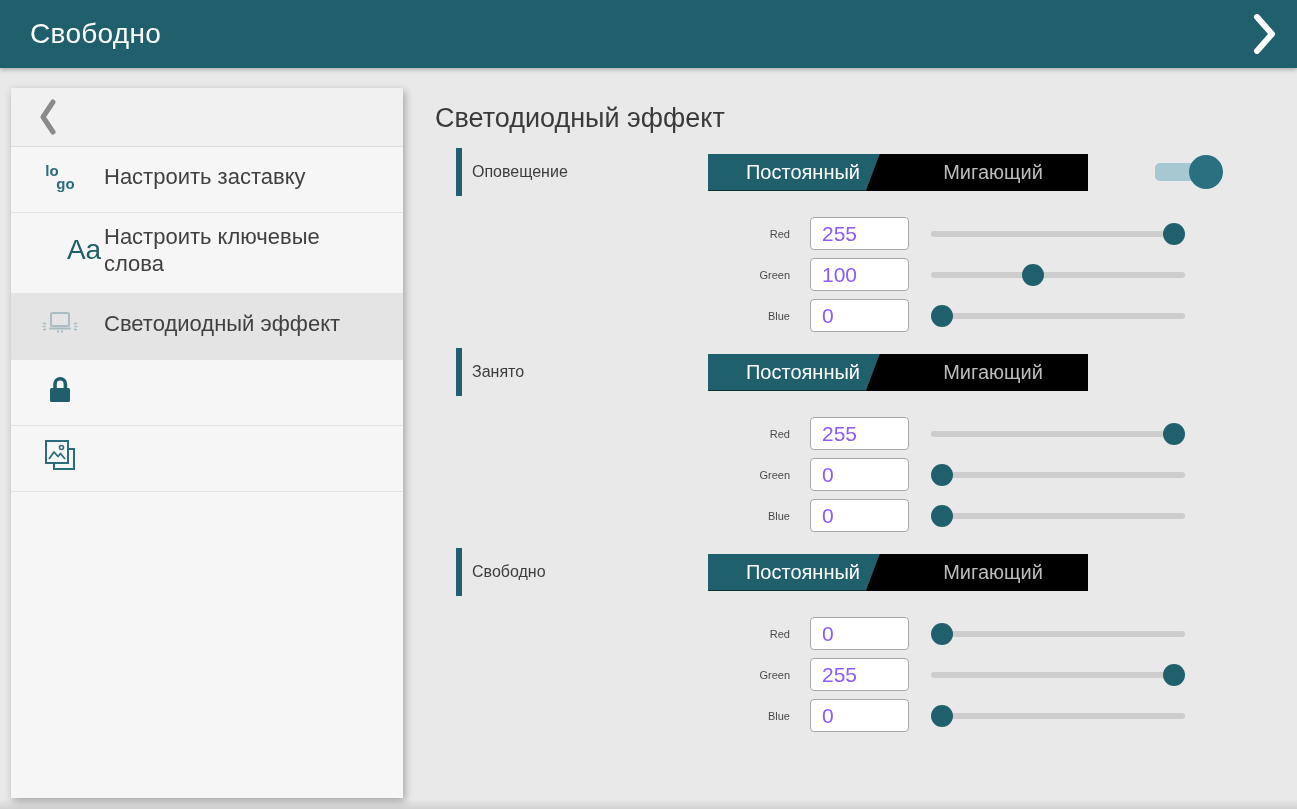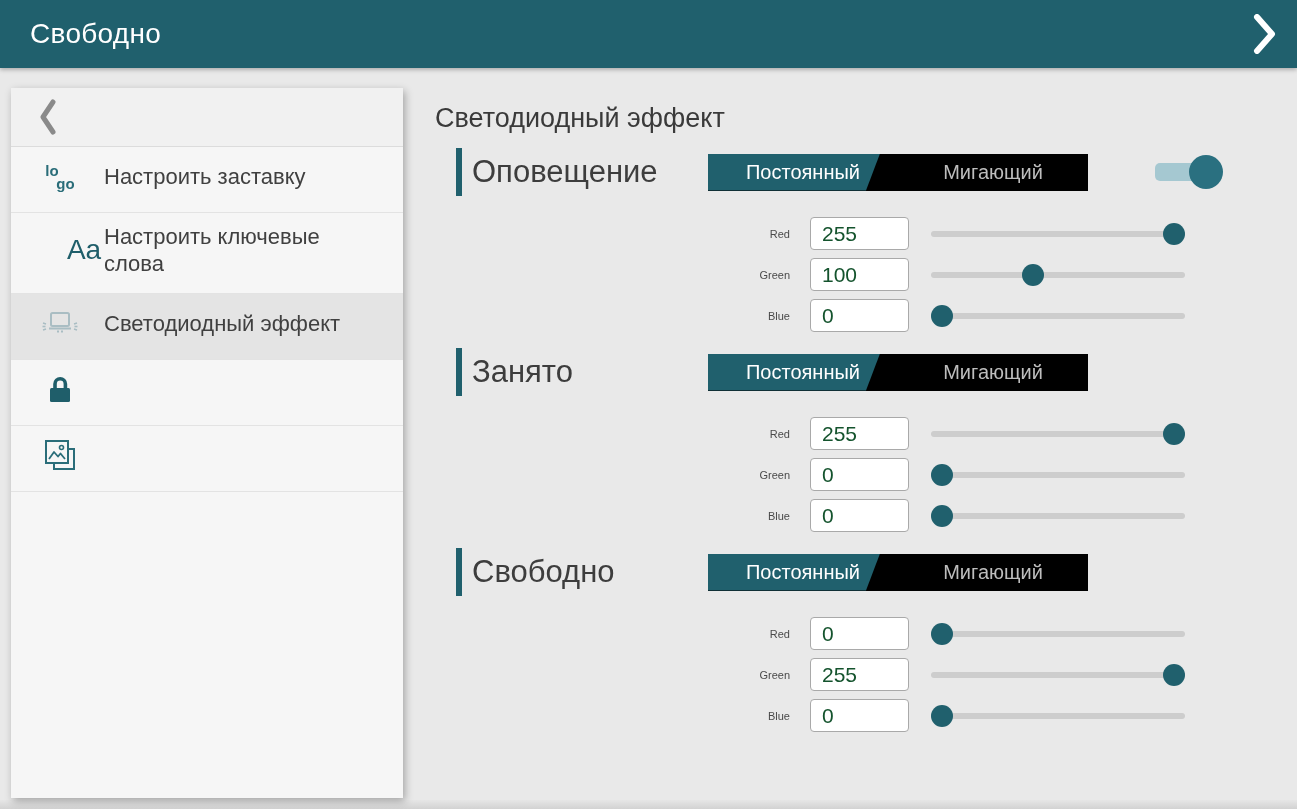--- a/index.html
+++ b/index.html
@@ -30,37 +30,37 @@
   .logo-ic i:last-child { margin-left:11px; }
   .aa-ic { color:#1f5e6a; font-size:28px; font-weight:400;margin-left:48px; }
 
   
   .main { position:absolute; left:435px; top:68px; right:0; z-index:3; }
   .main-title { margin-top:33px; font-size:27px; line-height:34px; color:#3a3a3a; }
   .sections { margin-top:13px; }
   .led-section { margin-bottom:12px; }
   .sec-head { display:flex; align-items:center; height:48px; margin-bottom:17px; }
   .accent-bar { width:6px; height:48px; background:var(--accent,#20606d); margin-left:21px; }
-  .sec-title { margin-left:10px; width:236px; font-size:31px; color:#3d3d3d; }
+  .sec-title { margin-left:10px; width:236px; font-size:16px; color:#3d3d3d; }
   .segmented { width:380px; height:37px; background:#000000; position:relative; display:flex; flex-shrink:0; }
   .seg-active { position:absolute; left:0; top:0; bottom:0; width:172px; background:var(--accent,#20606d);
                 clip-path:polygon(0 0, 100% 0, calc(100% - 14px) 100%, 0 100%); }
   .seg { flex:1; display:flex; align-items:center; justify-content:center; font-size:20px; z-index:1; cursor:pointer; }
   .seg-on { color:#ffffff; }
   .seg-off { color:#bdbdbd; }
   .spacer { flex:1; }
   .toggle { width:68px; height:36px; position:relative; margin-right:74px; cursor:pointer; flex-shrink:0; }
   .toggle-track { position:absolute; left:0; top:9px; width:58px; height:18px; background:var(--toggle-track,#a5c8d1); border-radius:5px; }
   .toggle-knob { position:absolute; left:14px; top:1px; width:34px; height:34px; border-radius:50%; background:var(--knob,#2a7080); }
   .toggle.on .toggle-knob { left:auto; right:0; }
 
   .ch-row { display:flex; align-items:center; height:41px; }
   .ch-label { width:355px; text-align:right; font-size:11px; color:#4a4a4a; }
   .ch-input { margin-left:20px; width:99px; height:33px; border:1px solid #a9a9a9; border-radius:4px; background:#ffffff;
-              font-family:"Liberation Sans", sans-serif; font-size:21px; color:#14532d; padding-left:11px; outline:none; }
+              font-family:"Liberation Sans", sans-serif; font-size:21px; color:#8b5cf6; padding-left:11px; outline:none; }
   .slider { margin-left:22px; width:254px; height:22px; position:relative; cursor:pointer; flex-shrink:0; }
   .slider .track { position:absolute; left:0; right:0; top:8px; height:6px; background:#cdcdcd; border-radius:3px; }
   .slider .thumb { position:absolute; top:0; width:22px; height:22px; border-radius:50%; background:var(--accent,#20606d); }
 </style>
 </head>
 <body>
 
 <div class="app" style="--accent: #20606d; --toggle-track: #a5c8d1; --knob: #2a7080;">
 
   <div class="header">

